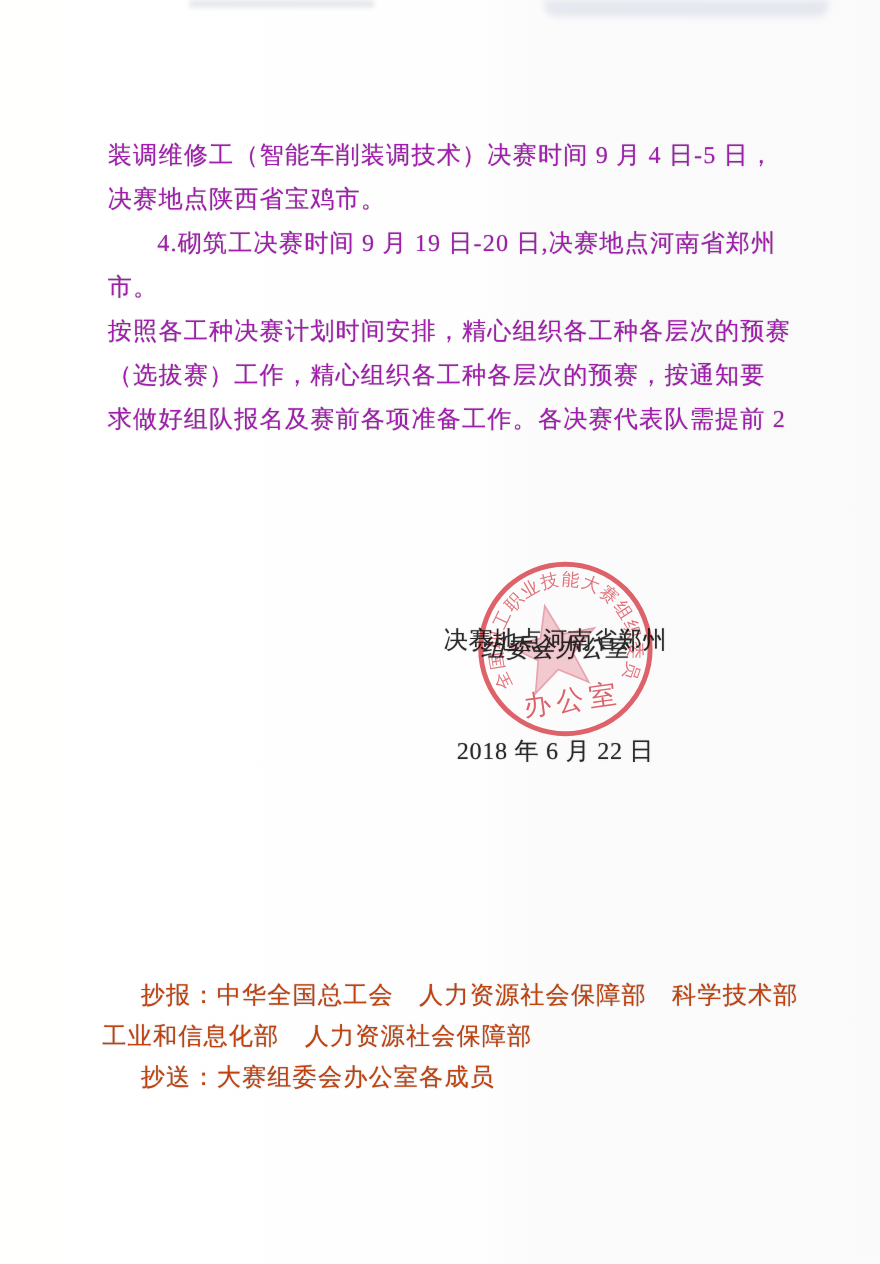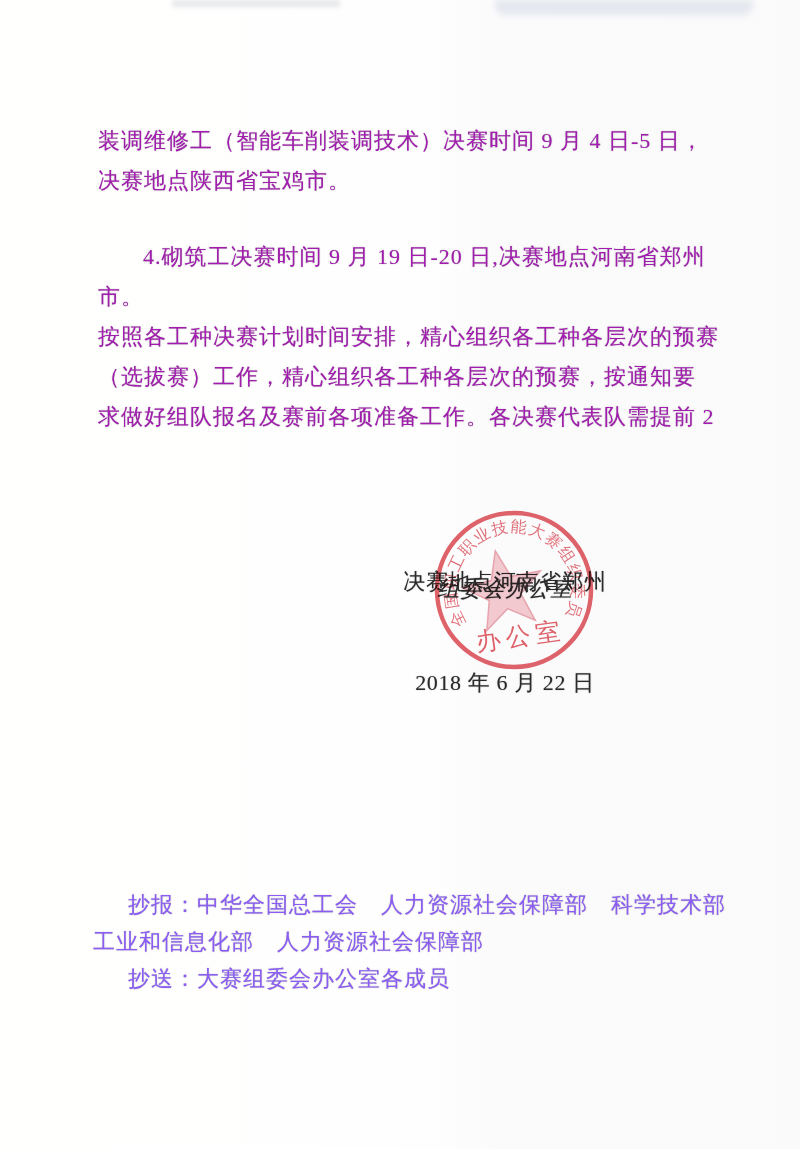--- a/index.html
+++ b/index.html
@@ -27,21 +27,21 @@
   }
   
   .body-text {
     position: absolute; left: 98px; top: 121px; width: 640px;
     font-size: 22px; line-height: 40px; letter-spacing: 1px;
     color: #a21caf;
     text-shadow: 0 0 1.2px rgba(50, 50, 50, .45);
     white-space: nowrap;
   }
   .body-text .line { height: 40px; }
-  .body-text .indent { padding-left: 45px; margin-top: 36px; }
+  .body-text .indent { padding-left: 45px; }
   
   .signature {
     position: absolute; left: 355px; top: 0; width: 300px;
     font-size: 22px; letter-spacing: .6px; color: #2a2a2a;
     text-shadow: 0 0 1.2px rgba(50, 50, 50, .45);
     text-align: center; white-space: nowrap;
   }
   .sig-1 { position: absolute; top: 567px; width: 100%; }
   .sig-2 { position: absolute; top: 574px; width: 100%; font-style: italic; }
   .sig-date { position: absolute; top: 668px; width: 100%; }
@@ -49,21 +49,21 @@
   .seal {
     position: absolute; left: 429px; top: 505px; width: 170px; height: 170px;
     mix-blend-mode: multiply;
     opacity: .85;
     filter: blur(.4px);
   }
   
   .cc-block {
     position: absolute; left: 93px; top: 886px; width: 650px;
     font-size: 22px; line-height: 37px; letter-spacing: 1px;
-    color: #8b5cf6;
+    color: #c2410c;
     text-shadow: 0 0 1.2px rgba(50, 50, 50, .45);
     white-space: nowrap;
   }
   .cc-block .cc-indent { padding-left: 35px; }
 </style>
 </head>
 <body>
 
 <div class="page">
 

